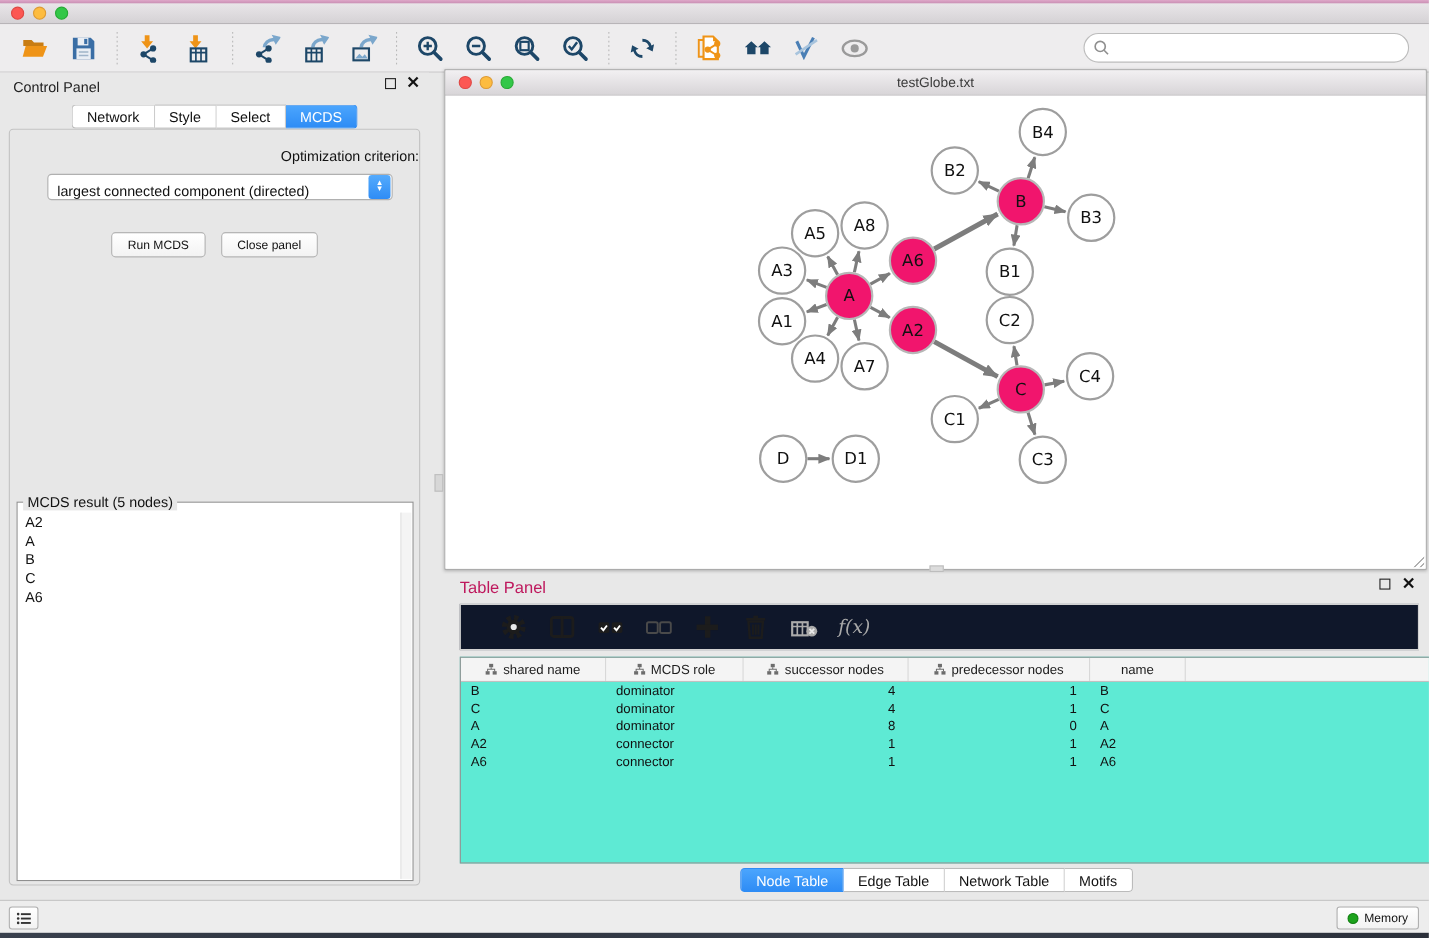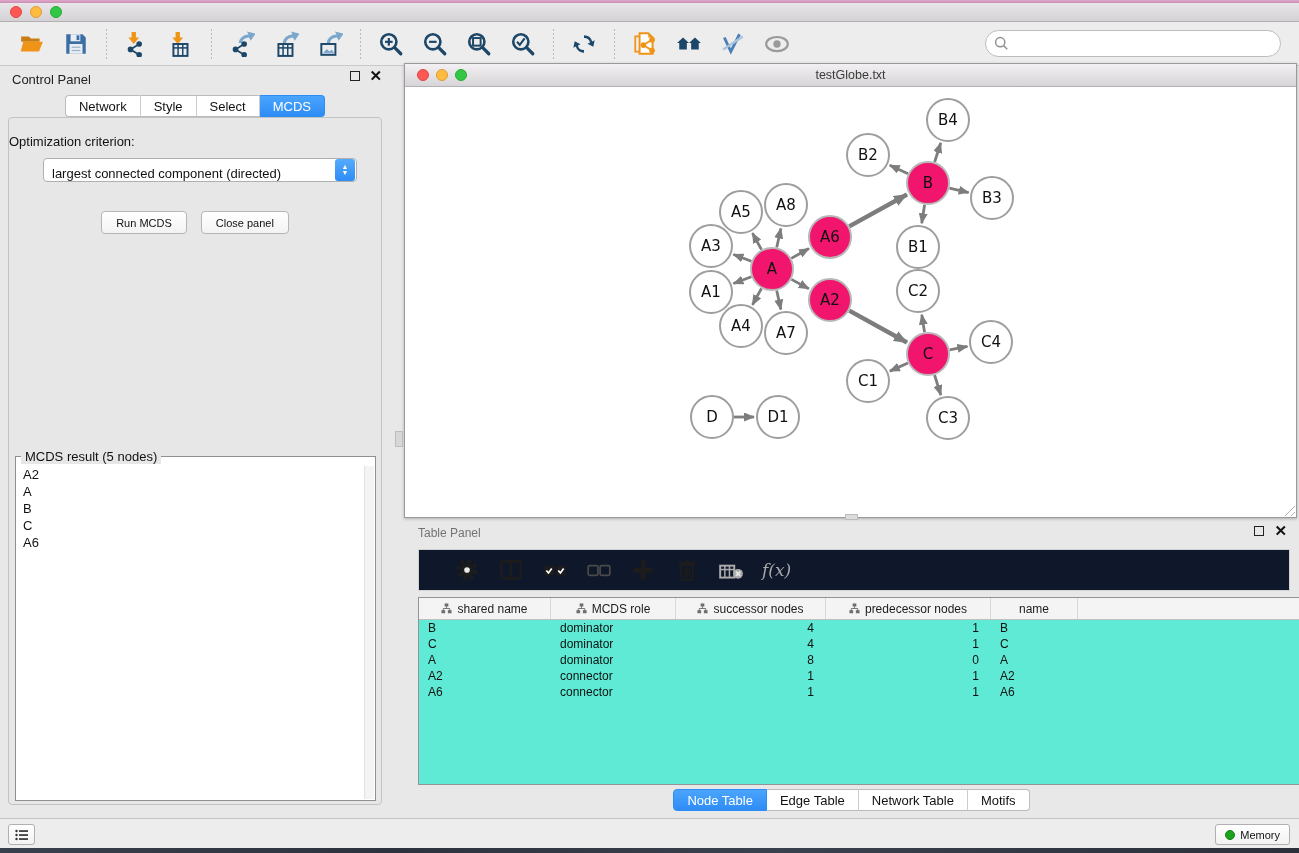--- a/index.html
+++ b/index.html
@@ -35,21 +35,21 @@
   .close-x { font-size:15px; font-weight:700; color:#111; line-height:10px; cursor:pointer; }
   .seg { height:22px; background:#fff; border-top:1px solid #bbb; border-bottom:1px solid #bbb; border-right:1px solid #ccc;
     padding:0 13px; font-size:13px; display:flex; align-items:center; color:#111; cursor:pointer; white-space:nowrap; }
   .seg.first { border-left:1px solid #bbb; border-radius:4px 0 0 4px; }
   .seg.last  { border-right:1px solid #bbb; border-radius:0 4px 4px 0; }
   .seg.active { background:linear-gradient(#4ba5fd,#2e8cf5); color:#fff; border-color:#2e8cf5; }
   .cp-tabs { position:absolute; left:0; top:29px; width:100%; display:flex; justify-content:center; }
 
   .cp-content { position:absolute; left:8px; top:51px; width:374px; height:688px;
     background:#e7e7e7; border:1px solid #c2c2c2; border-radius:4px; }
-  .opt-label { text-align:left; margin-top:16px; font-size:13px; color:#111; }
+  .opt-label { text-align:right; margin-top:16px; font-size:13px; color:#111; }
   .dropdown { position:absolute; left:34px; top:40px; width:314px; height:24px; background:#fff;
     border:1px solid #b0b0b0; border-radius:4px; display:flex; align-items:flex-end; cursor:pointer; }
   .dropdown .dd-text { flex:1; padding:0 8px; font-size:13px; color:#111; white-space:nowrap; overflow:hidden; }
   .dd-stepper { width:20px; height:22px; border-radius:3px; background:linear-gradient(#55abfd,#2e8cf5); margin-right:1px;
     display:flex; flex-direction:column; align-items:center; justify-content:center; color:#fff; font-size:7px; line-height:6px; }
   .btn-row { position:absolute; left:0; top:73px; width:100%; display:flex; justify-content:center; gap:14px; }
   .mac-btn { height:23px; background:linear-gradient(#ffffff,#f3f3f3); border:1px solid #b6b6b6; border-radius:4px;
     padding:0 14px; font-size:11px; color:#111; cursor:pointer; font-family:"Liberation Sans",sans-serif;margin-top:20px; }
 
   .groupbox { position:absolute; left:6px; top:338px; width:361px; height:345px; border:1px solid #8f8f8f; background:#fff; }
@@ -65,21 +65,21 @@
   .net-tl-group { position:absolute; left:12px; top:5px; display:flex; gap:7px; }
   .net-title { position:absolute; width:100%; text-align:center; top:4px; font-size:12.5px; color:#3a3a3a; }
   .net-canvas { position:relative; width:891px; height:430px; background:#fff; overflow:hidden; }
   .resize-grip { position:absolute; right:1px; bottom:1px; width:13px; height:13px; cursor:nwse-resize;
     background:repeating-linear-gradient(135deg, transparent 0 3px, #b0b0b0 3px 4px); clip-path:polygon(100% 0, 100% 100%, 0 100%); }
   .thumb-left { position:absolute; left:395px; top:431px; width:8px; height:16px; background:#d7d7d7; border:1px solid #bdbdbd; }
   .thumb-bottom { position:absolute; left:845px; top:514px; width:13px; height:6px; background:#dcdcdc; border:1px solid #bdbdbd; }
 
   
   .table-panel { position:absolute; left:404px; top:522px; width:895px; height:296px; background:#e8e8e8; }
-  .tp-title { position:absolute; left:14px; top:4px; font-size:12px; color:#737373; }
+  .tp-title { position:absolute; left:14px; top:4px; font-size:15px; color:#be185d; }
   .tp-winicons { position:absolute; right:12px; top:4px; display:flex; gap:10px; align-items:center; }
   .tp-toolbar { position:absolute; left:14px; top:27px; width:872px; height:42px; background:#0f172a;
     border:1px solid #d2d2d2; display:flex; align-items:center; padding:0 26px; }
   .tp-btn { background:none; border:none; margin:0 9px; cursor:pointer; display:flex; align-items:center; }
   .tp-btn.disabled { cursor:default; }
   .fx-label { font-family:"DejaVu Serif", serif; font-style:italic; font-size:17px; color:#a9a9a9; }
 
   .data-table { position:absolute; left:14px; top:75px; width:996px; height:188px; background:#5eead4; border:1px solid #949494; overflow:hidden; }
   .dt-header { display:flex; height:22px; background:#f4f4f4; border-bottom:1px solid #c0c0c0; }
   .dt-hcell { display:flex; align-items:center; justify-content:center; gap:5px; border-right:1px solid #d8d8d8;

